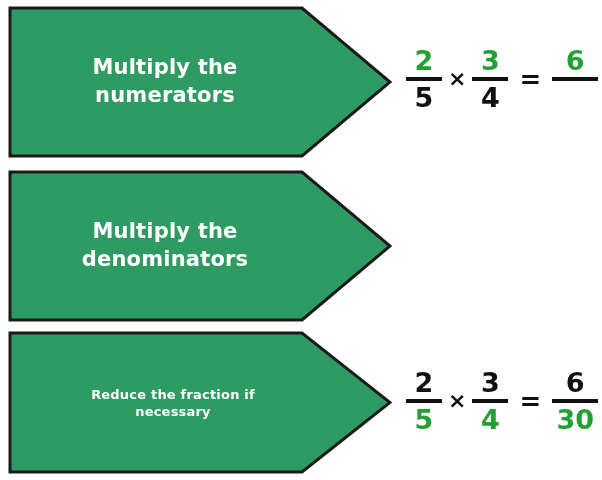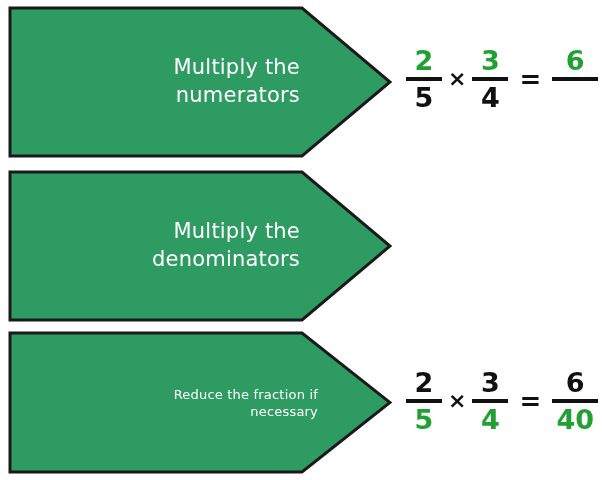--- a/index.html
+++ b/index.html
@@ -50,26 +50,26 @@
   }
 
   .arrow-label {
     position: absolute;
     left: 22px;
     top: 50%;
     transform: translateY(-50%);
     width: 270px;
     color: #ffffff;
     font-family: "DejaVu Sans", sans-serif;
-    font-weight: normal;
+    font-weight: bold;
     font-size: 21px;
     line-height: 1.32;
     letter-spacing: 0.2px;
     white-space: pre-line;
-    text-align: right;
+    text-align: center;
     pointer-events: none;
   }
   .row-3 .arrow-label { left: 20px; font-size: 13px; width: 290px; }
 
   
   .math {
     position: absolute;
     display: flex;
     align-items: center;
     font-family: "DejaVu Sans", sans-serif;
@@ -171,21 +171,21 @@
       <span class="op times">×</span>
       <span class="frac">
         <span class="num black">3</span>
         <span class="bar"></span>
         <span class="den green">4</span>
       </span>
       <span class="op eq">=</span>
       <span class="frac wide">
         <span class="num black">6</span>
         <span class="bar"></span>
-        <span class="den green">40</span>
+        <span class="den green">30</span>
       </span>
     </div>
   </div>
 
   <div class="row row-3">
     <div class="arrow-wrap">
       <svg class="arrow-svg" viewBox="0 0 384 143" preserveAspectRatio="none">
         <polygon points="2,2 294,2 382,71.5 294,141 2,141" fill="#2e9c62" stroke="#1a1a1a" stroke-width="3" stroke-linejoin="miter"></polygon>
       </svg>
       <div class="arrow-label">Reduce the fraction if

